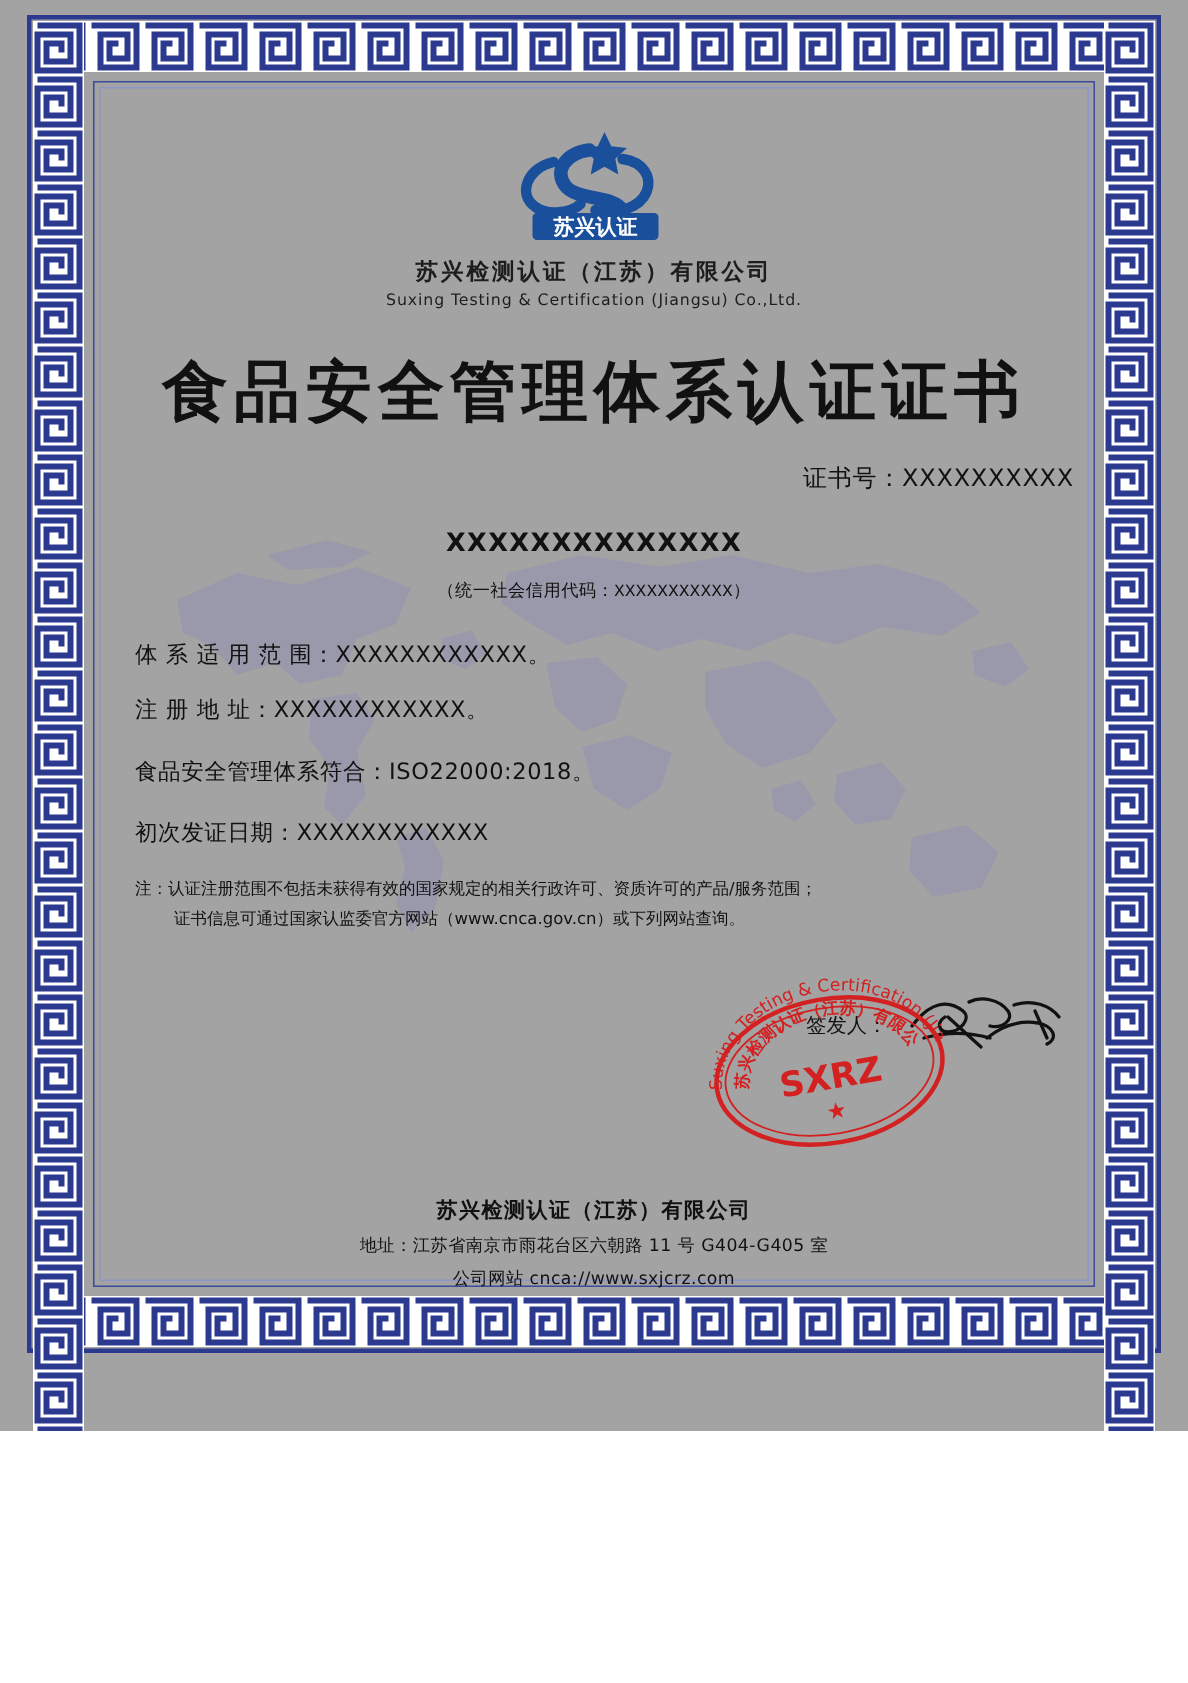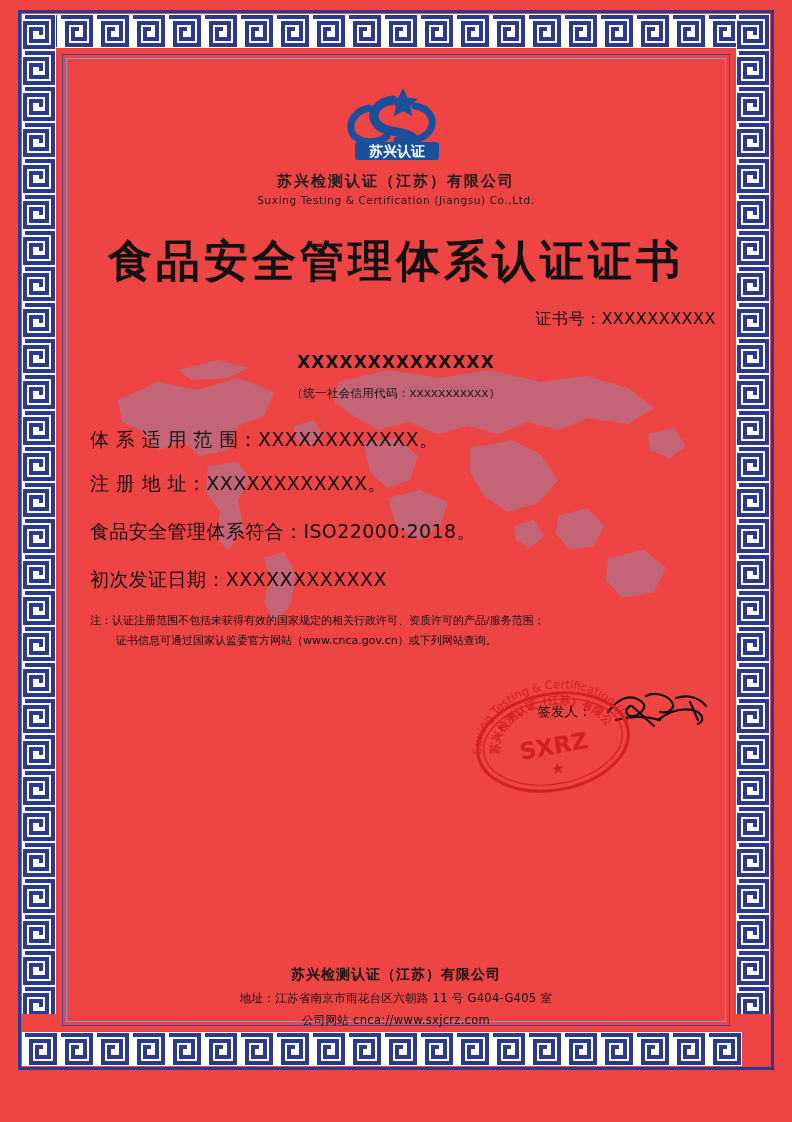--- a/index.html
+++ b/index.html
@@ -10,23 +10,23 @@
     width: 792px;
     height: 1122px;
     background: #ffffff;
     font-family: "Liberation Sans", sans-serif;
     -webkit-font-smoothing: antialiased;
   }
 
   #certificate {
     position: relative;
     width: 792px;
-    height: 1122px;
+    height: 954px;
     overflow: hidden;
-    background: #ef4444;
+    background: #a3a3a3;
   }
 
   
   .border-frame {
     position: absolute;
     left: 18px;
     top: 10px;
     right: 18px;
     bottom: 52px;
     border: 3px solid #2b3a8f;
@@ -143,21 +143,21 @@
     margin-top: 14px;
     letter-spacing: 0.3px;
     font-family: Liberation Mono, monospace;
   }
 
   .field-list {
     margin-top: 26px;
     padding-left: 20px;
   }
   .field-row {
-    font-size: 19px;
+    font-size: 15px;
     color: #111;
     margin-bottom: 18px;
     letter-spacing: 0.4px;
     font-family: "DejaVu Sans", sans-serif;
   }
   .field-row.tight { margin-bottom: 22px; }
 
   .notes {
     margin-top: 14px;
     padding-left: 20px;

